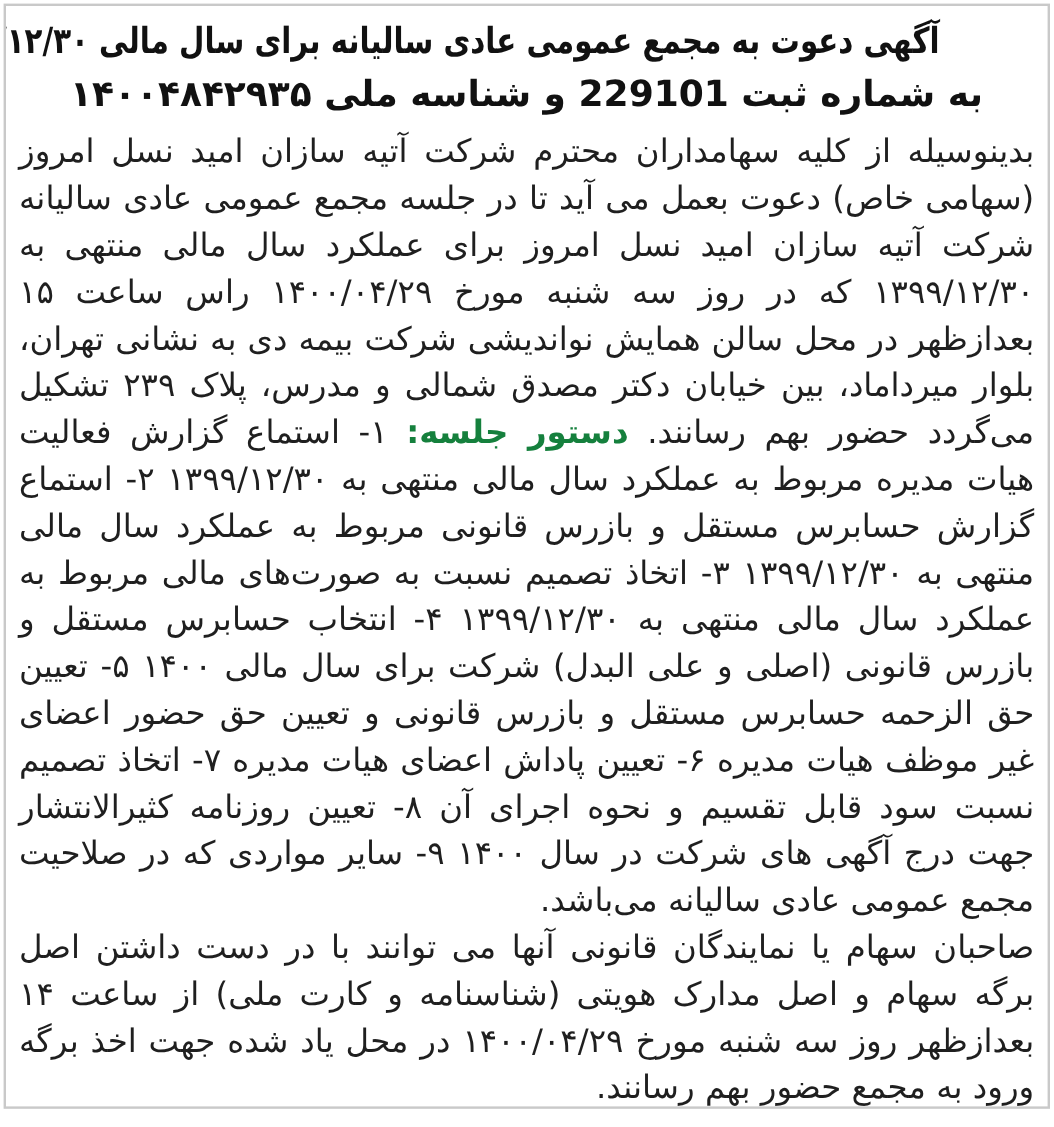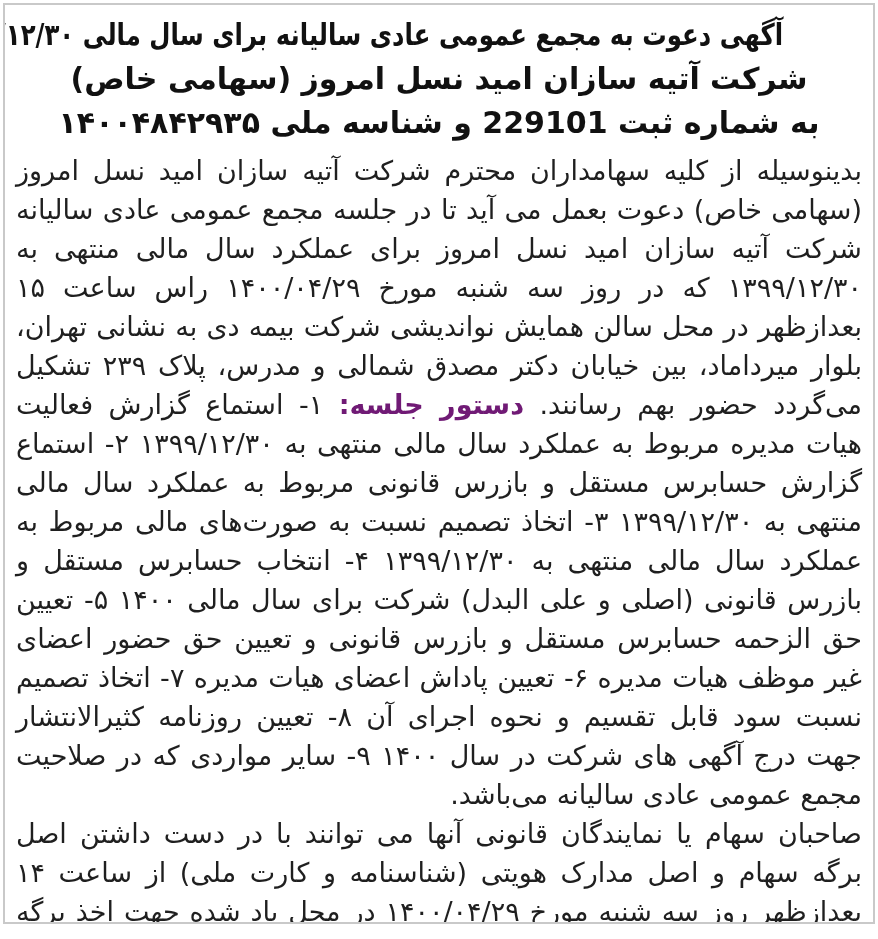--- a/index.html
+++ b/index.html
@@ -45,31 +45,30 @@
     font-size: 27px;
     line-height: 39px;
     text-align: justify;
     color: #1f1f1f;
   }
   .ad-body p {
     margin: 0;
   }
   .agenda-label {
     font-weight: 700;
-    color: #701a75;
+    color: #15803d;
   }
 </style>
 </head>
 <body>
 
 <div class="ad-frame">
 
   <div class="ad-header">
     <span class="hline" style="transform-origin: center center; transform: scaleX(0.813462);">آگهی دعوت به مجمع عمومی عادی سالیانه برای سال مالی ۱۳۹۹/۱۲/۳۰</span>
-    <span class="hline">شرکت آتیه سازان امید نسل امروز (سهامی خاص)</span>
     <span class="hline">به شماره ثبت 229101 و شناسه ملی ۱۴۰۰۴۸۴۲۹۳۵</span>
   </div>
 
   <div class="ad-body">
     <p><span>بدینوسیله از کلیه سهامداران محترم شرکت آتیه سازان امید نسل امروز (سهامی خاص) دعوت بعمل می آید تا در جلسه مجمع عمومی عادی سالیانه شرکت آتیه سازان امید نسل امروز برای عملکرد سال مالی منتهی به ۱۳۹۹/۱۲/۳۰ که در روز سه شنبه مورخ ۱۴۰۰/۰۴/۲۹ راس ساعت ۱۵ بعدازظهر در محل سالن همایش نواندیشی شرکت بیمه دی به نشانی تهران، بلوار میرداماد، بین خیابان دکتر مصدق شمالی و مدرس، پلاک ۲۳۹ تشکیل می‌گردد حضور بهم رسانند. </span><span class="agenda-label">دستور جلسه:</span><span> ۱- استماع گزارش فعالیت هیات مدیره مربوط به عملکرد سال مالی منتهی به ۱۳۹۹/۱۲/۳۰ ۲- استماع گزارش حسابرس مستقل و بازرس قانونی مربوط به عملکرد سال مالی منتهی به ۱۳۹۹/۱۲/۳۰ ۳- اتخاذ تصمیم نسبت به صورت‌های مالی مربوط به عملکرد سال مالی منتهی به ۱۳۹۹/۱۲/۳۰ ۴- انتخاب حسابرس مستقل و بازرس قانونی (اصلی و علی البدل) شرکت برای سال مالی ۱۴۰۰  ۵- تعیین حق الزحمه حسابرس مستقل و بازرس قانونی و تعیین حق حضور اعضای غیر موظف هیات مدیره  ۶- تعیین پاداش اعضای هیات مدیره ۷- اتخاذ تصمیم نسبت سود قابل تقسیم و نحوه اجرای آن ۸- تعیین روزنامه کثیرالانتشار جهت درج آگهی های شرکت در سال ۱۴۰۰  ۹- سایر مواردی که در صلاحیت مجمع عمومی عادی سالیانه می‌باشد.</span></p>
     <p><span>صاحبان سهام یا نمایندگان قانونی آنها می توانند با در دست داشتن اصل برگه سهام و اصل مدارک هویتی (شناسنامه و کارت ملی) از ساعت ۱۴ بعدازظهر روز سه شنبه مورخ ۱۴۰۰/۰۴/۲۹ در محل یاد شده جهت اخذ برگه ورود به مجمع حضور بهم رسانند.</span></p>
   </div>
 
 </div>
 

